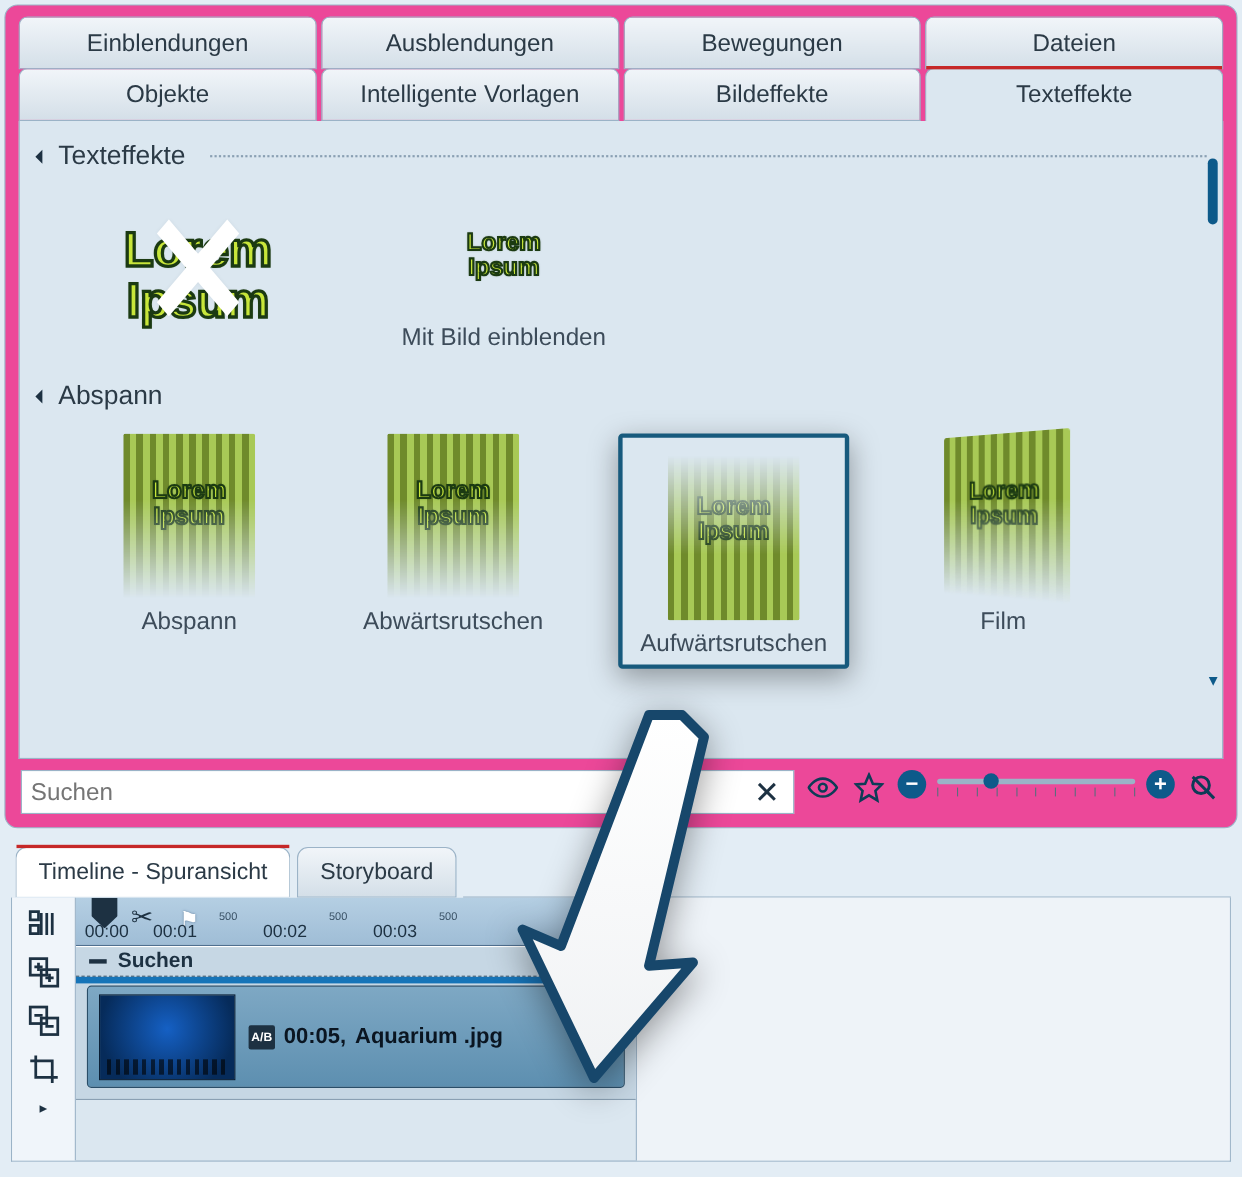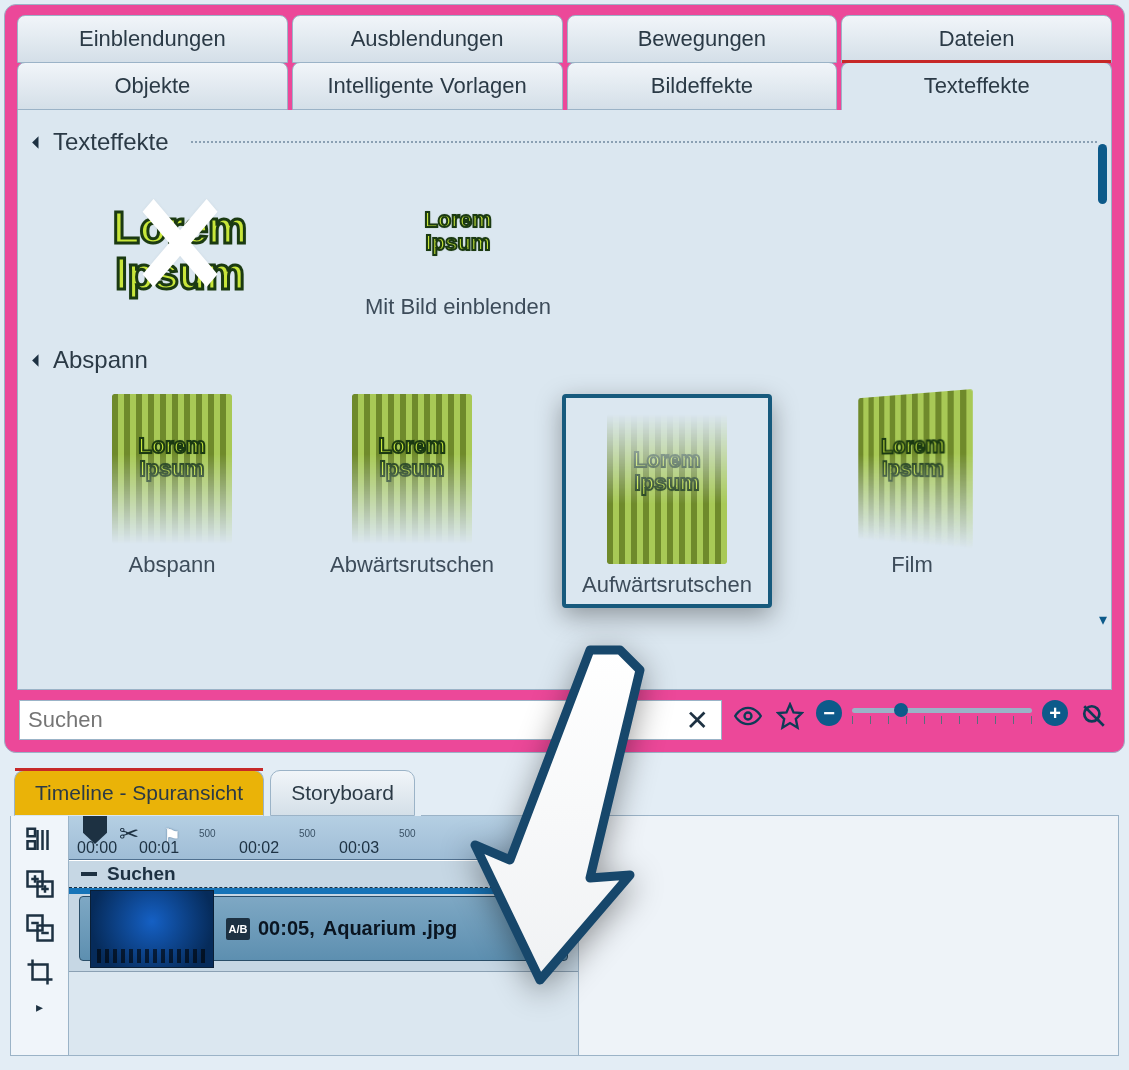--- a/index.html
+++ b/index.html
@@ -45,40 +45,40 @@
 .zoom-slider { position: relative; width: 180px; height: 28px; }
 .zoom-slider .track { position: absolute; top: 8px; left: 0; right: 0; height: 5px; background: #9bb3c7; border-radius: 3px; }
 .zoom-slider .knob { position: absolute; top: 3px; left: 42px; width: 14px; height: 14px; background: #0d5a8a; border-radius: 50%; }
 .zoom-slider .ticks { position: absolute; top: 16px; left: 0; right: 0; display: flex; justify-content: space-between; }
 .zoom-slider .ticks span { width: 1px; height: 8px; background: #5a6d7d; }
 .circle-btn { width: 26px; height: 26px; border-radius: 50%; background: #0d5a8a; color: #fff; display: flex; align-items: center; justify-content: center; font-size: 20px; font-weight: bold; cursor: pointer; }
 
 .timeline-panel { position: absolute; top: 770px; left: 10px; right: 10px; }
 .tl-tabs { display: flex; gap: 6px; margin-left: 4px; }
 .tl-tab { padding: 10px 20px; background: linear-gradient(#f1f5f9,#d4dfe8); border: 1px solid #9bb3c7; border-radius: 10px 10px 0 0; font-size: 21px; color: #2b3a46; cursor: pointer; }
-.tl-tab.active { background: #eab308; border-bottom-color: #dbe7f0; position: relative; }
+.tl-tab.active { background: #ffffff; border-bottom-color: #dbe7f0; position: relative; }
 .tl-tab.active::before { content:""; position:absolute; top:-3px; left:0; right:0; height:3px; background:#c62828; }
 .tl-tab-spacer { flex: 1; border-bottom: 1px solid #9bb3c7; }
 
 .tl-body { display: flex; border: 1px solid #9bb3c7; border-top: none; background: #dbe7f0; height: 240px; }
 .tl-tools { width: 58px; background: #f0f5fa; display: flex; flex-direction: column; align-items: center; padding-top: 6px; gap: 8px; border-right: 1px solid #9bb3c7; }
 .tool-icon { width: 40px; height: 36px; display: flex; align-items: center; justify-content: center; font-size: 24px; color: #1d3142; cursor: pointer; }
 .tool-icon svg { width: 30px; height: 30px; }
 .tl-main { flex: 1; position: relative; overflow: hidden; }
 .ruler { height: 44px; background: linear-gradient(#b5cfe3,#9fbdd6); border-bottom: 1px solid #507090; position: relative; display: flex; align-items: flex-end; font-size: 15px; color: #1d3142; }
 .ruler .marker { position: absolute; top: 0; left: 14px; width: 24px; height: 28px; background: #1d3142; clip-path: polygon(0 0, 100% 0, 100% 60%, 50% 100%, 0 60%); }
 .ruler .scissors { position: absolute; top: 4px; left: 50px; font-size: 24px; color: #1d3142; }
 .ruler .flag { position: absolute; top: 8px; left: 94px; color: #fff; font-size: 20px; text-shadow: 0 0 2px #507090; }
 .ruler .tick { position: absolute; bottom: 2px; font-size: 16px; text-align: right; }
 .ruler .minor { position: absolute; bottom: 20px; font-size: 10px; color: #3a5266; margin-top: 48px; }
 
 .chapter-bar { background: #c6d7e4; border-top: 1px solid #fff; border-bottom: 1px dashed #1d3142; height: 28px; display: flex; align-items: center; padding-left: 12px; font-weight: 700; color: #1d3142; font-size: 19px; gap: 10px; }
 .chapter-bar .minus { width: 16px; height: 4px; background: #1d3142; }
 
-.clip-track { background: #c6d7e4; height: 84px; border-bottom: 1px solid #8aa0b3; position: relative; text-align: right; }
+.clip-track { background: #c6d7e4; height: 112px; border-bottom: 1px solid #8aa0b3; position: relative; text-align: right; }
 .clip { position: absolute; top: 8px; left: 10px; right: 10px; bottom: 10px; background: linear-gradient(#7ea8c4,#5d8fb0); border: 1px solid #2a4e68; border-radius: 4px; display: flex; align-items: center; padding: 6px 10px; gap: 12px; }
 .clip-top-border { position: absolute; top: 0; left: 0; right: 0; height: 6px; background: #1674b8; }
 .clip-thumb { width: 124px; height: 78px; background: radial-gradient(circle at 50% 40%, #1560c4 0%, #062b5a 80%); border: 1px solid #0a1f36; position: relative; }
 .clip-thumb::after { content:""; position:absolute; bottom:4px; left:6px; right:6px; height:14px; background: repeating-linear-gradient(90deg, #000 0 4px, transparent 4px 8px); opacity:0.6; }
 .clip-text { font-size: 20px; color: #0a1521; font-weight: 700; display: flex; align-items: center; gap: 8px; }
 .ab-icon { width: 24px; height: 22px; background: #1d3142; color: #fff; font-size: 11px; display: inline-flex; align-items: center; justify-content: center; border-radius: 2px; }
 .clip-text .fname { font-weight: 700; }
 
 .drag-arrow { position: absolute; top: 640px; left: 470px; pointer-events: none; z-index: 50; }
 .drag-arrow svg { filter: drop-shadow(0 8px 16px rgba(0,0,0,0.4)); }

